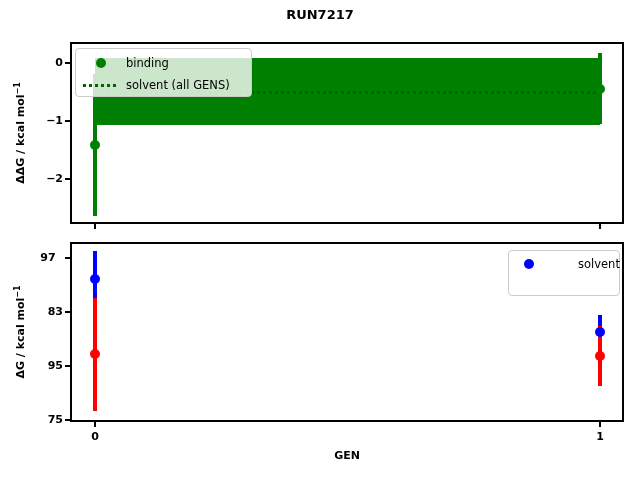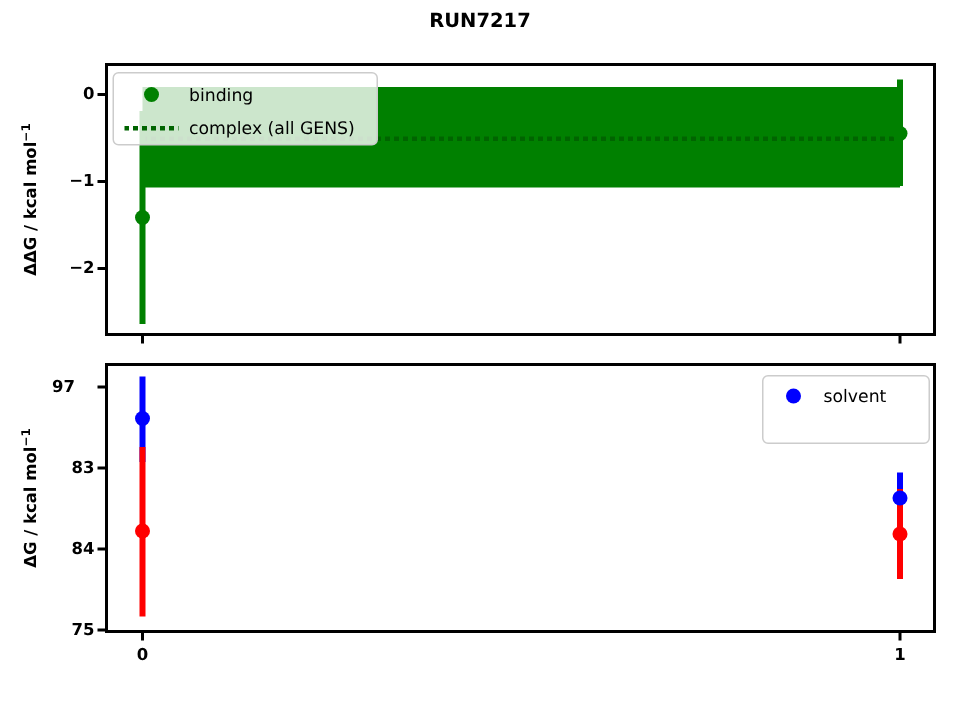--- a/index.html
+++ b/index.html
@@ -33,20 +33,21 @@
 </head>
 <body>
 
 <div class="figure" id="fig">
   <div class="fig-title">RUN7217</div>
 
   <div class="ylabel" style="left:20px;top:133px;"><span>ΔΔG</span><span> / kcal mol</span><sup>−1</sup></div>
 
   <div class="ylabel" style="left:20px;top:332px;"><span>ΔG</span><span> / kcal mol</span><sup>−1</sup></div>
 
+  <div class="xlabel" style="left:287px;top:449px;width:120px;">GEN</div>
 <div class="axes-box" style="left: 70px; top: 42px; width: 554px; height: 182px;"></div>
     <div class="tickmark" style="left: 65px; top: 62.3589px; width: 5px; height: 2px;"></div>
     <div class="ticklabel ylab" style="left: 33px; top: 56.3589px; width: 30px;">0</div>
     <div class="tickmark" style="left: 65px; top: 120.033px; width: 5px; height: 2px;"></div>
     <div class="ticklabel ylab" style="left: 33px; top: 114.033px; width: 30px;">−1</div>
     <div class="tickmark" style="left: 65px; top: 177.707px; width: 5px; height: 2px;"></div>
     <div class="ticklabel ylab" style="left: 33px; top: 171.707px; width: 30px;">−2</div>
     <div class="tickmark" style="left: 93.989px; top: 224px; width: 2px; height: 5px;"></div>
     <div class="tickmark" style="left: 599.021px; top: 224px; width: 2px; height: 5px;"></div>
     <div class="band" style="left: 94.989px; top: 58.1682px; width: 505.032px; height: 66.9016px; background: rgb(0, 128, 0);"></div>
@@ -59,45 +60,45 @@
       <div class="legend-row" style="height: 22px;">
         <span class="legend-handle" style="width: 50px;">
           <span class="lh-circle" style="background: rgb(0, 128, 0);"></span>
         </span>
         <span class="legend-label">binding</span>
       </div>
       <div class="legend-row" style="height: 22px;">
         <span class="legend-handle" style="width: 50px;">
           <span class="lh-dotted" style="background: repeating-linear-gradient(to right, rgb(0, 100, 0) 0px, rgb(0, 100, 0) 3px, transparent 3px, transparent 6px);"></span>
         </span>
-        <span class="legend-label">complex (all GENS)</span>
+        <span class="legend-label">solvent (all GENS)</span>
       </div>
     </div>
     <div class="axes-box" style="left: 70px; top: 242px; width: 554px; height: 180px;"></div>
     <div class="tickmark" style="left: 65px; top: 257.434px; width: 5px; height: 2px;"></div>
-    <div class="ticklabel ylab" style="left: 20px; top: 251.434px; width: 30px;">97</div>
+    <div class="ticklabel ylab" style="left: 33px; top: 251.434px; width: 30px; text-align: center;">97</div>
     <div class="tickmark" style="left: 65px; top: 311.21px; width: 5px; height: 2px;"></div>
     <div class="ticklabel ylab" style="left: 33px; top: 305.21px; width: 30px;">83</div>
     <div class="tickmark" style="left: 65px; top: 364.987px; width: 5px; height: 2px;"></div>
-    <div class="ticklabel ylab" style="left: 33px; top: 358.987px; width: 30px;">84</div>
+    <div class="ticklabel ylab" style="left: 33px; top: 358.987px; width: 30px;">95</div>
     <div class="tickmark" style="left: 65px; top: 418.763px; width: 5px; height: 2px;"></div>
     <div class="ticklabel ylab" style="left: 33px; top: 412.763px; width: 30px;">75</div>
     <div class="tickmark" style="left: 93.989px; top: 422px; width: 2px; height: 5px;"></div>
     <div class="ticklabel xlab" style="left: 79.989px; top: 430px; width: 30px;">0</div>
     <div class="tickmark" style="left: 599.021px; top: 422px; width: 2px; height: 5px;"></div>
     <div class="ticklabel xlab" style="left: 585.021px; top: 430px; width: 30px;">1</div>
     <div class="ebar" style="left: 92.989px; top: 250.905px; height: 57.003px; background: rgb(0, 0, 255);"></div>
     <div class="ebar" style="left: 598.021px; top: 314.899px; height: 33.3414px; background: rgb(0, 0, 255);"></div>
     <div class="ebar" style="left: 92.989px; top: 297.691px; height: 112.931px; background: rgb(255, 0, 0);"></div>
     <div class="ebar" style="left: 598.021px; top: 326.192px; height: 60.2296px; background: rgb(255, 0, 0);"></div>
     <div class="marker" style="left: 89.989px; top: 274.407px; background: rgb(0, 0, 255);"></div>
     <div class="marker" style="left: 595.021px; top: 326.57px; background: rgb(0, 0, 255);"></div>
     <div class="marker" style="left: 89.989px; top: 349.156px; background: rgb(255, 0, 0);"></div>
     <div class="marker" style="left: 595.021px; top: 351.307px; background: rgb(255, 0, 0);"></div>
     <div class="legend" style="left: 508px; top: 250px; width: 112px; height: 46px; padding-top: 3px;">
-      <div class="legend-row" style="height: 20px;">
+      <div class="legend-row" style="height: 20px; gap: 29px;">
         <span class="legend-handle" style="width: 40px;">
           <span class="lh-circle" style="background: rgb(0, 0, 255);"></span>
         </span>
         <span class="legend-label">solvent</span>
       </div>
     </div>
   </div>
 
 </body></html>

